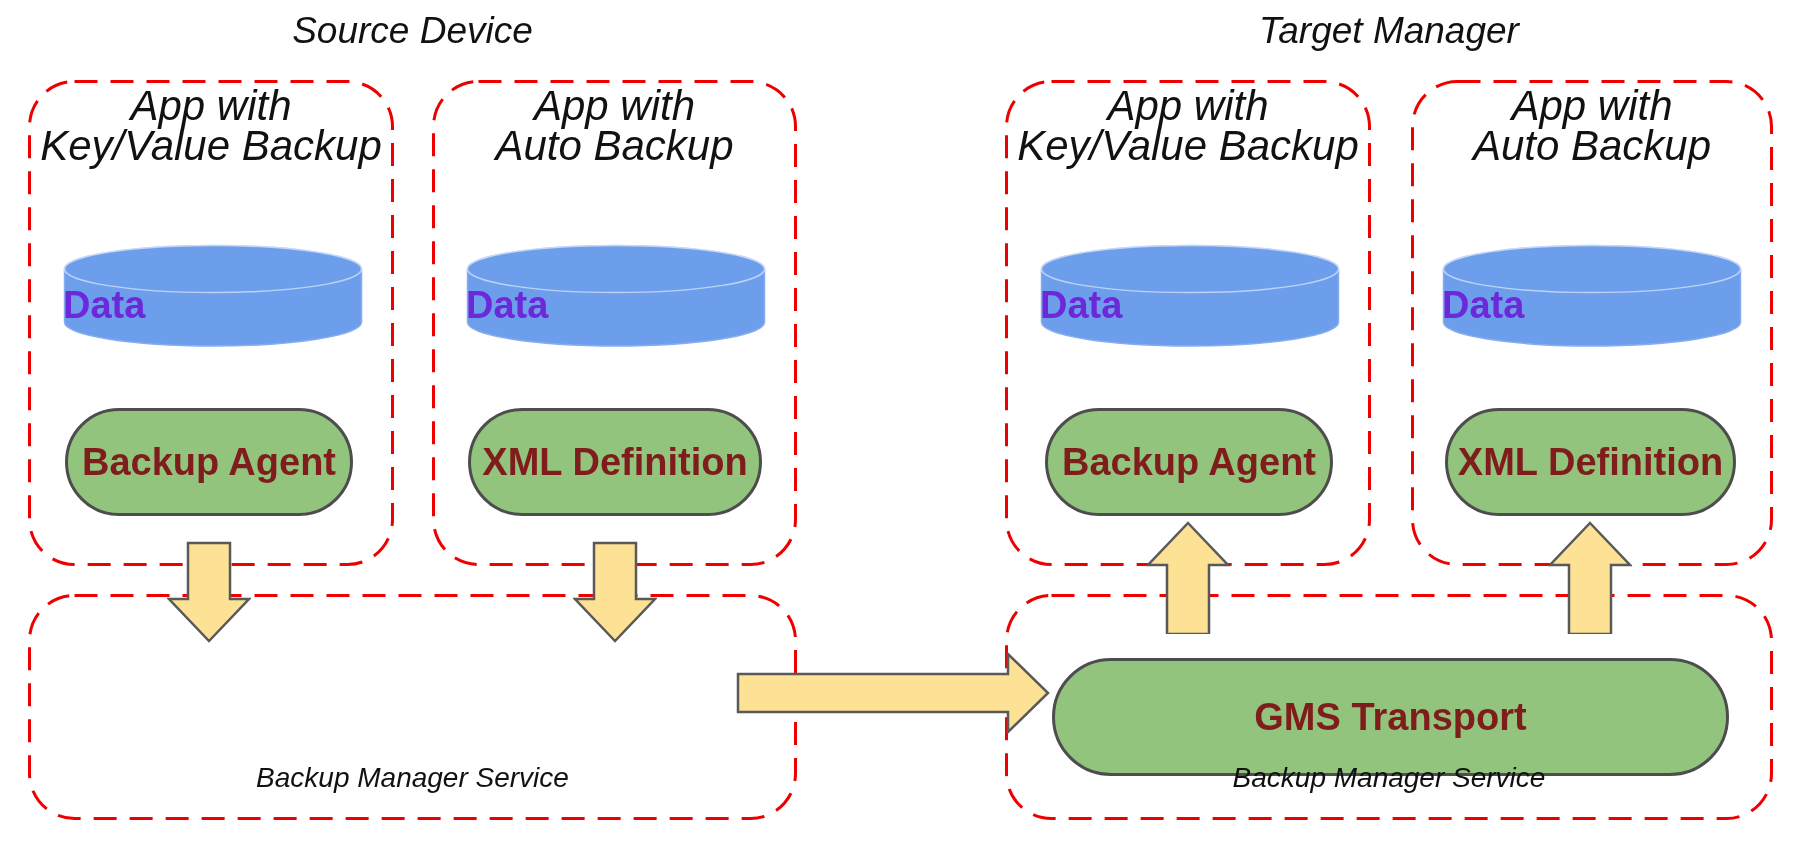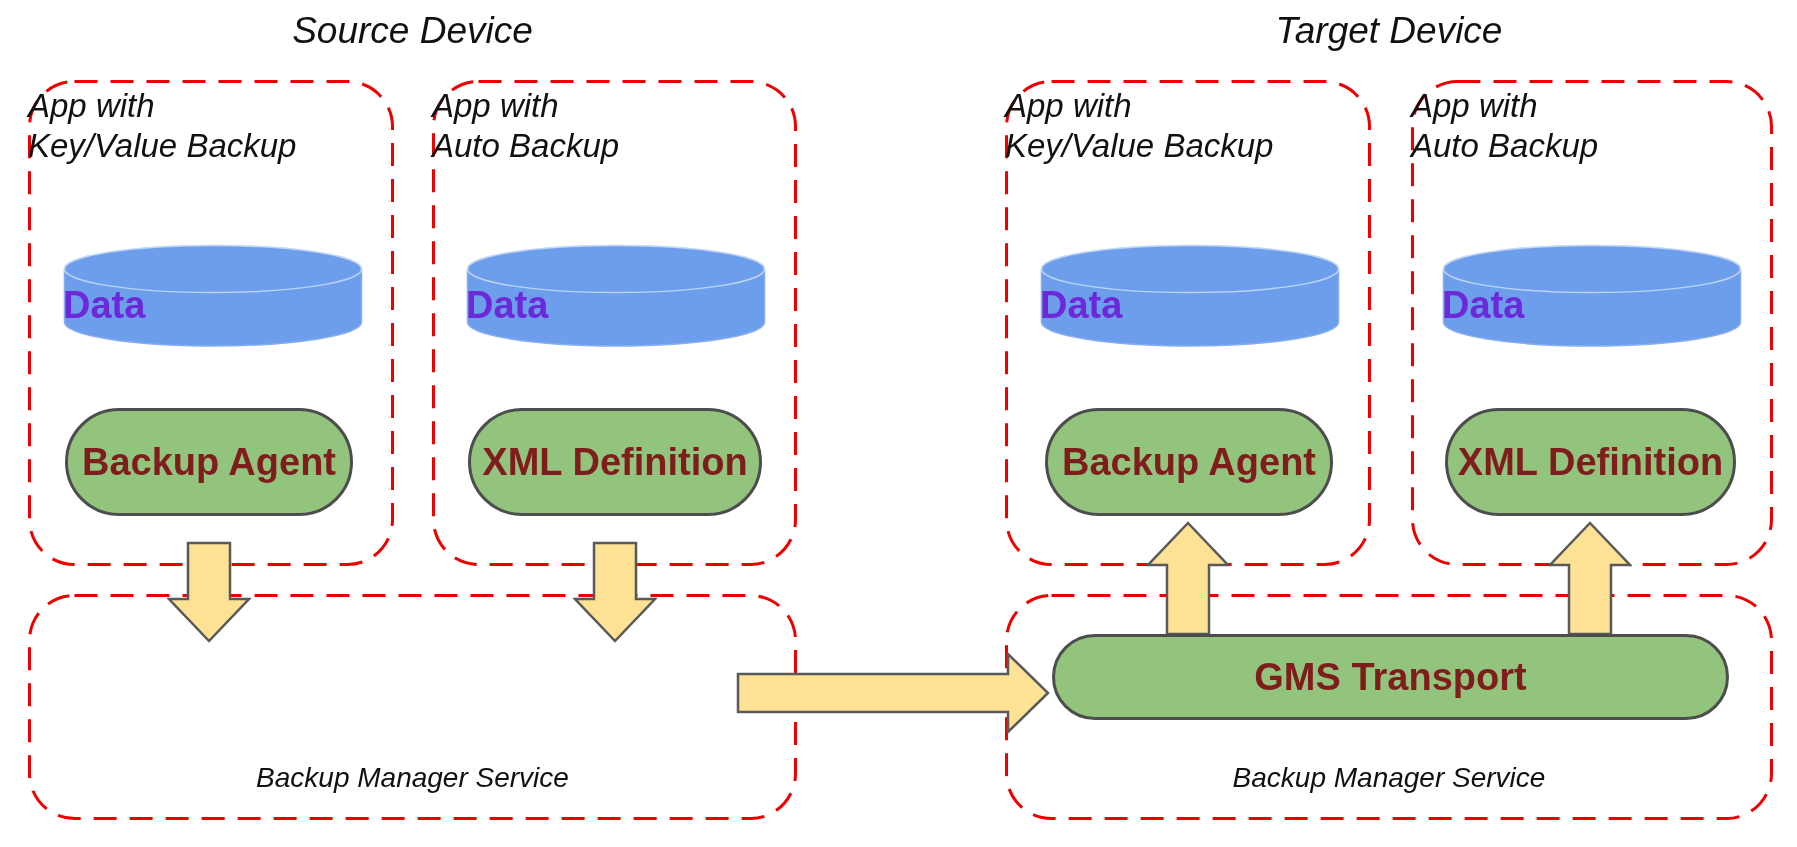--- a/index.html
+++ b/index.html
@@ -1,21 +1,21 @@
 <!DOCTYPE html>
 <html><head>
 <meta charset="utf-8">
 <style>
   html,body{margin:0;padding:0;background:#ffffff;}
   .stage{position:relative;width:1797px;height:847px;background:#ffffff;overflow:hidden;
          font-family:"Liberation Sans","DejaVu Sans",sans-serif;color:#111;}
   .abs{position:absolute;}
   .layer{position:absolute;left:0;top:0;z-index:0;}
   .device-title{font-size:37px;font-style:italic;text-align:center;z-index:3;letter-spacing:0px;}
-  .app-name{font-size:33px;font-style:italic;text-align:left;line-height:40px;z-index:3;}
+  .app-name{font-size:42px;font-style:italic;text-align:center;line-height:40px;z-index:3;}
   .cyl{z-index:2;}
   .store-label{font-size:38px;font-weight:bold;color:#6d28d9;z-index:3;line-height:40px;}
   .pill{background:#93C47D;border:3px solid #4D4D4D;border-radius:57px;display:flex;
         align-items:center;justify-content:center;z-index:2;box-sizing:border-box;}
   .pill-label{font-size:38px;font-weight:bold;color:#7f1d1d;white-space:nowrap;}
   .transport{border-radius:62px;}
   .service-label{font-size:28px;font-style:italic;text-align:center;z-index:3;}
   .arrow{z-index:4;}
 </style>
 </head>
@@ -28,21 +28,21 @@
       <rect x="29.5" y="81.5" width="363" height="483" rx="45"></rect>
       <rect x="433.5" y="81.5" width="362" height="483" rx="45"></rect>
       <rect x="1006.5" y="81.5" width="363" height="483" rx="45"></rect>
       <rect x="1412.5" y="81.5" width="359" height="483" rx="45"></rect>
       <rect x="29.5" y="595.5" width="766" height="223" rx="45"></rect>
       <rect x="1006.5" y="595.5" width="765" height="223" rx="45"></rect>
     </g>
   </svg>
 
   <div class="abs device-title" style="left:28px;top:10px;width:769px;">Source Device</div>
-  <div class="abs device-title" style="left:1005px;top:10px;width:768px;">Target Device</div>
+  <div class="abs device-title" style="left:1005px;top:10px;width:768px;">Target Manager</div>
 
   <div class="abs app-name" style="left:28px;top:86px;width:366px;">
     <div>App with</div>
     <div>Key/Value Backup</div>
   </div>
   <div class="abs app-name" style="left:432px;top:86px;width:365px;">
     <div>App with</div>
     <div>Auto Backup</div>
   </div>
   <div class="abs app-name" style="left:1005px;top:86px;width:366px;">
@@ -82,21 +82,21 @@
   <div class="abs pill" style="left:468px;top:408px;width:294px;height:108px;">
     <span class="pill-label">XML Definition</span>
   </div>
   <div class="abs pill" style="left:1045px;top:408px;width:288px;height:108px;">
     <span class="pill-label">Backup Agent</span>
   </div>
   <div class="abs pill" style="left:1445px;top:408px;width:291px;height:108px;">
     <span class="pill-label">XML Definition</span>
   </div>
 
-  <div class="abs pill transport" style="left:1052px;top:634px;width:677px;height:86px;">
+  <div class="abs pill transport" style="left:1052px;top:658px;width:677px;height:118px;">
     <span class="pill-label">GMS Transport</span>
   </div>
 
   <div class="abs service-label" style="left:28px;top:762px;width:769px;">Backup Manager Service</div>
   <div class="abs service-label" style="left:1005px;top:762px;width:768px;">Backup Manager Service</div>
 
   <svg class="abs arrow" style="left:167px;top:541px;" width="84" height="102" viewBox="0 0 84 102">
     <polygon points="21,2 63,2 63,58 82,58 42,100 2,58 21,58" fill="#FDE295" stroke="#595959" stroke-width="2.5" stroke-linejoin="miter"></polygon>
   </svg>
   <svg class="abs arrow" style="left:573px;top:541px;" width="84" height="102" viewBox="0 0 84 102">

